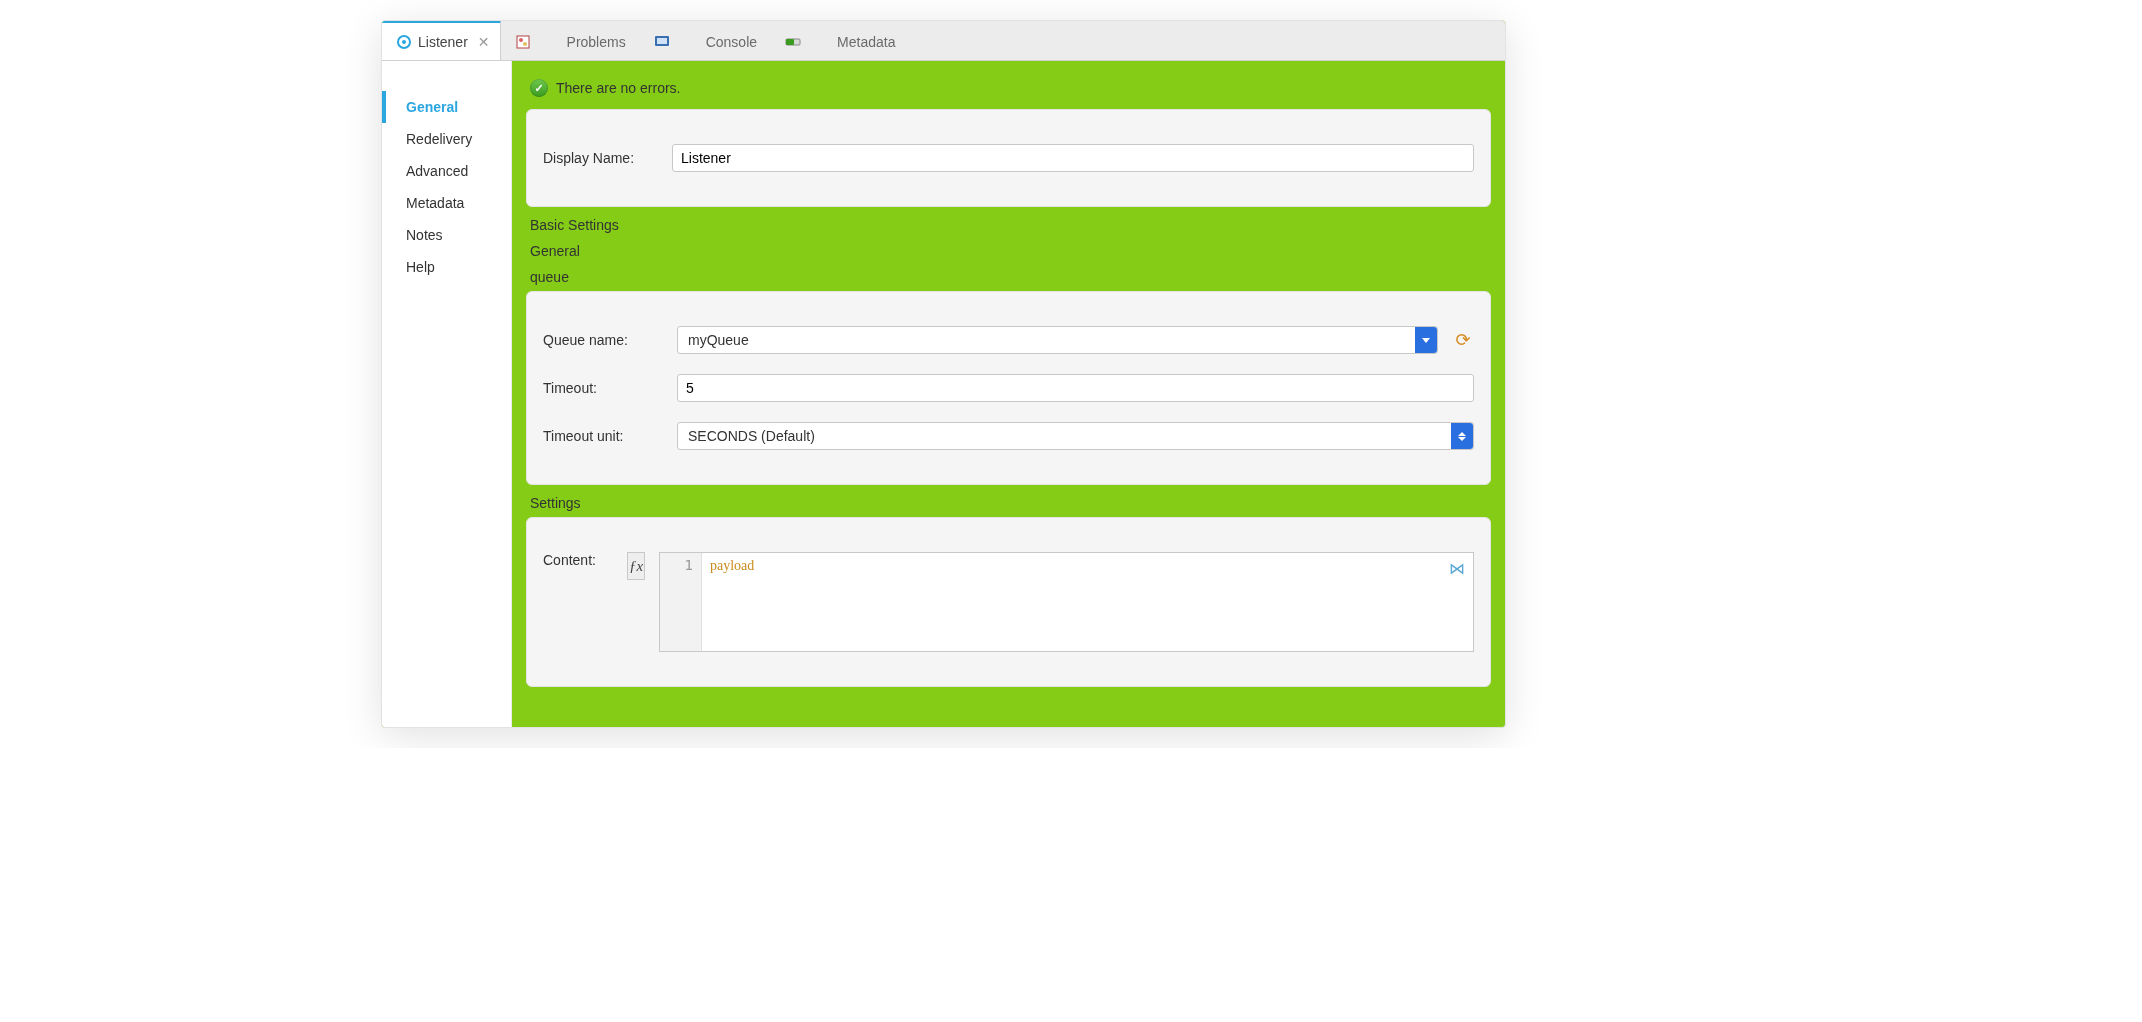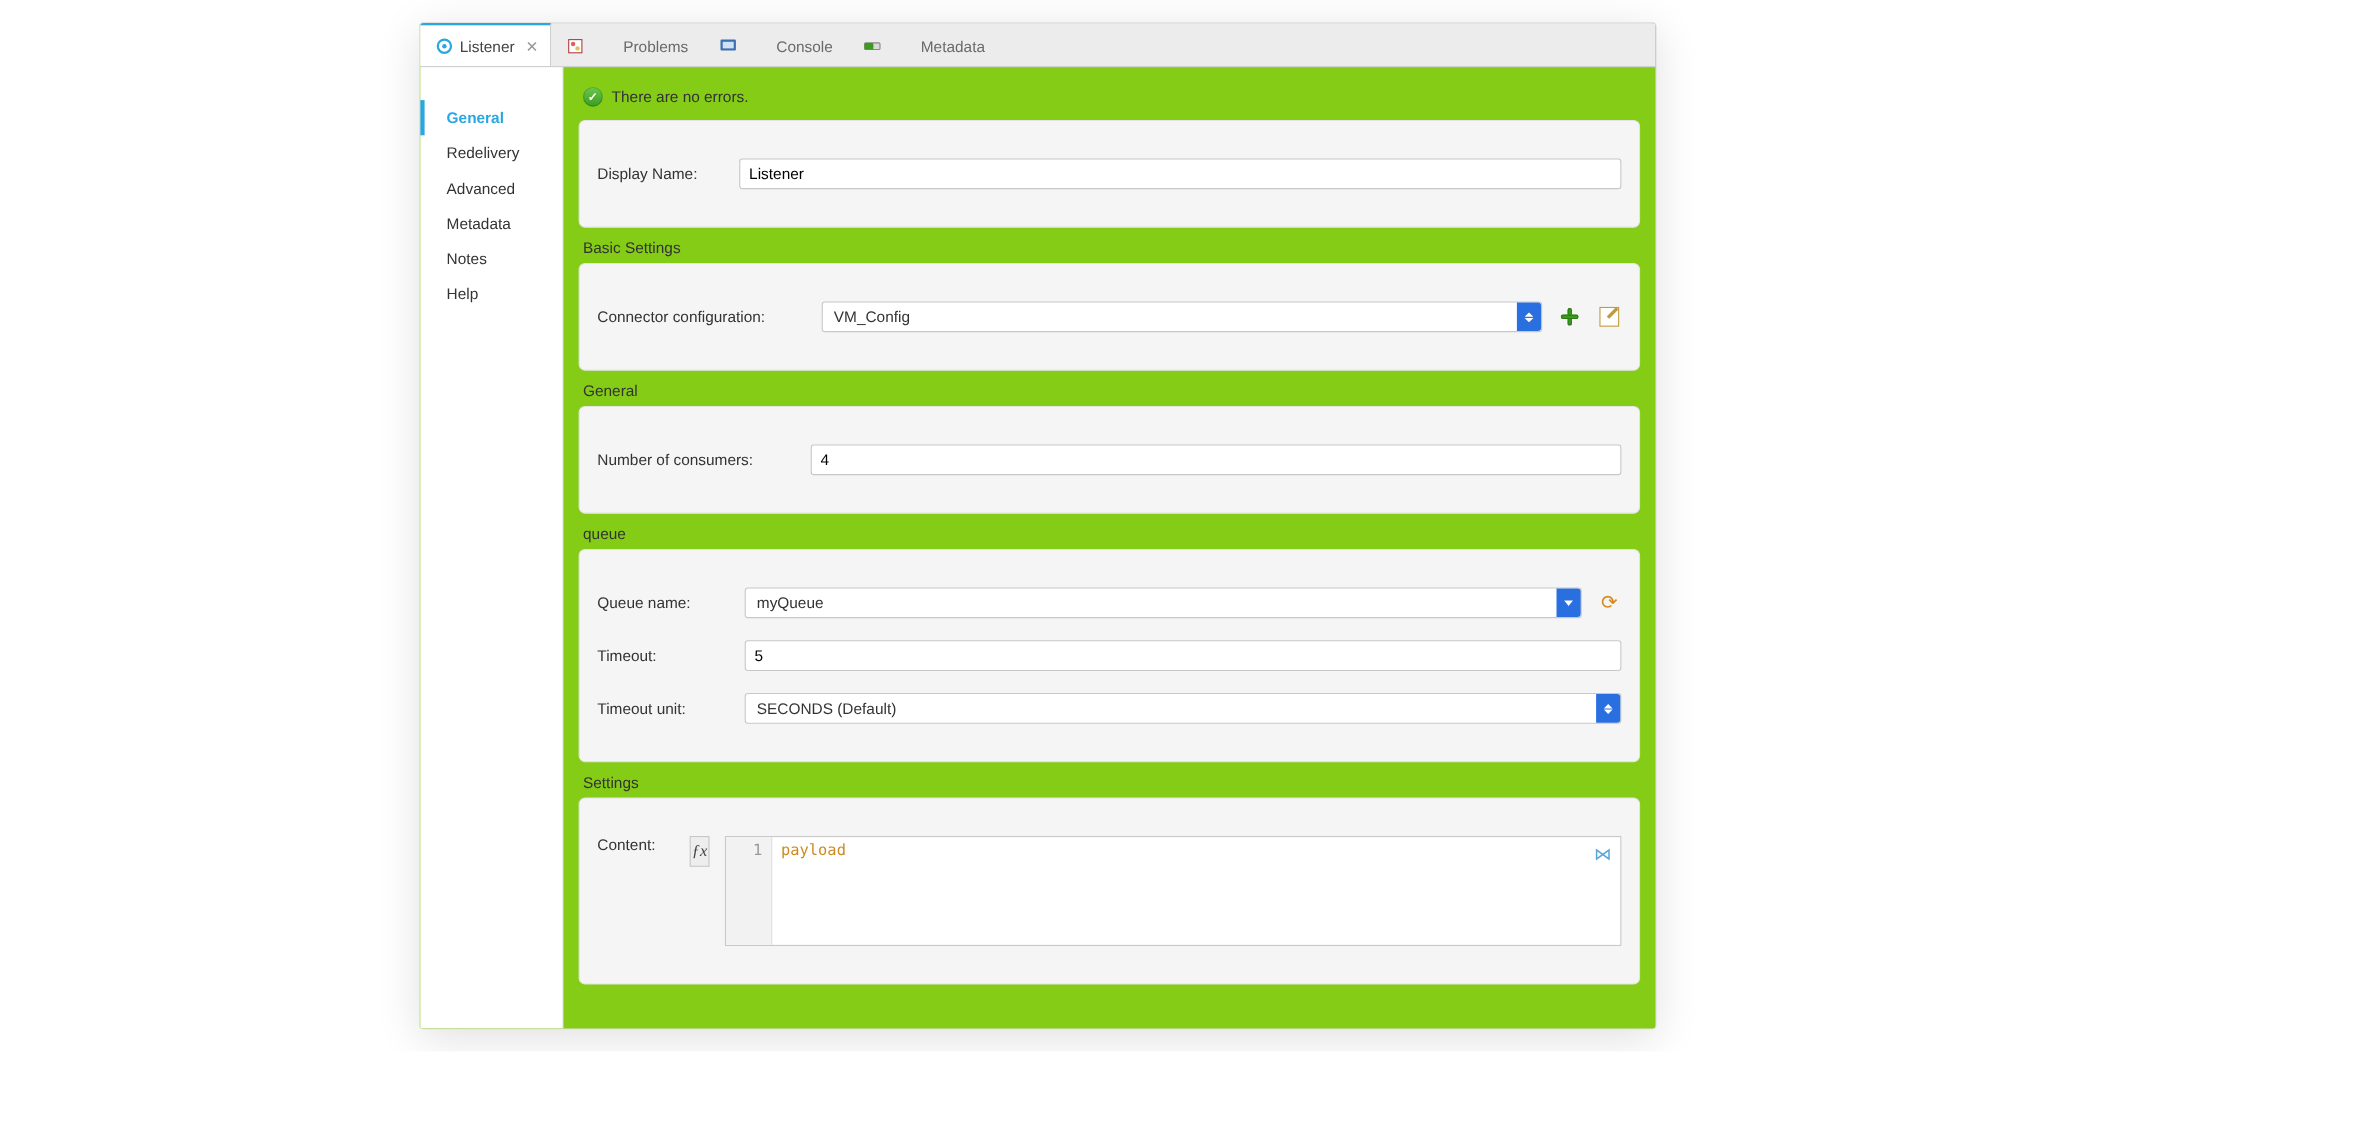--- a/index.html
+++ b/index.html
@@ -129,21 +129,21 @@
   .editicn::after{content:"";position:absolute;width:12px;height:3px;background:#c09a3c;transform:rotate(-45deg);left:5px;top:3px;}
   .refresh{ color:#d68a1f;font-size:18px; }
   
   .editor {
     display:flex; border:1px solid #c8c8c8; background:#fff; height:100px; flex:1;
     font-family: "Menlo","Consolas",monospace; font-size:14px;
     position:relative;
   }
   .gutter{ width:42px;background:#f2f2f2;border-right:1px solid #e0e0e0;text-align:right;color:#999;padding:4px 8px 0 0;}
   .code{ padding:4px 8px 0 8px; }
-  .kw{ color:#cc8a1f; }
+  .kw{ color:#cc8a1f;font-family:Liberation Serif, serif; }
   .fx { width:18px;height:28px;border:1px solid #c8c8c8;background:#eee;display:flex;align-items:center;justify-content:center;font-style:italic;font-family:"Times New Roman",serif;font-size:15px;color:#444;cursor:pointer;}
   .dw-icon { position:absolute; right:8px; top:6px; color:#5aa6d6; font-size:16px; }
 </style>
 </head>
 <body>
 
 <div class="outer">
  <div class="window">
 
   <div class="tabbar">
@@ -197,43 +197,22 @@
       </div>
 
       <div class="group">
         <div class="row">
           <span class="lbl" style="width:115px">Display Name:</span>
           <input class="txt" value="Listener" style="">
         </div>
       </div>
 
       <div class="section-title">Basic Settings</div>
-      <div class="group">
-        <div class="row">
-          <span class="lbl" style="width:190px">Connector configuration:</span>
-          <div class="select">
-            <span>VM_Config</span>
-            <span class="caret"></span>
-          </div>
-          <span class="iconbtn">
-                <span class="plus"></span>
-              </span>
-          <span class="iconbtn">
-                <span class="editicn"></span>
-              </span>
-        </div>
-      </div>
 
       <div class="section-title">General</div>
-      <div class="group">
-        <div class="row">
-          <span class="lbl" style="width:180px">Number of consumers:</span>
-          <input class="txt" value="4" style="">
-        </div>
-      </div>
 
       <div class="section-title">queue</div>
       <div class="group">
         <div class="row">
           <span class="lbl lbl-sm">Queue name:</span>
           <div class="select single">
             <span>myQueue</span>
             <span class="caret"></span>
           </div>
           <span class="iconbtn refresh">

